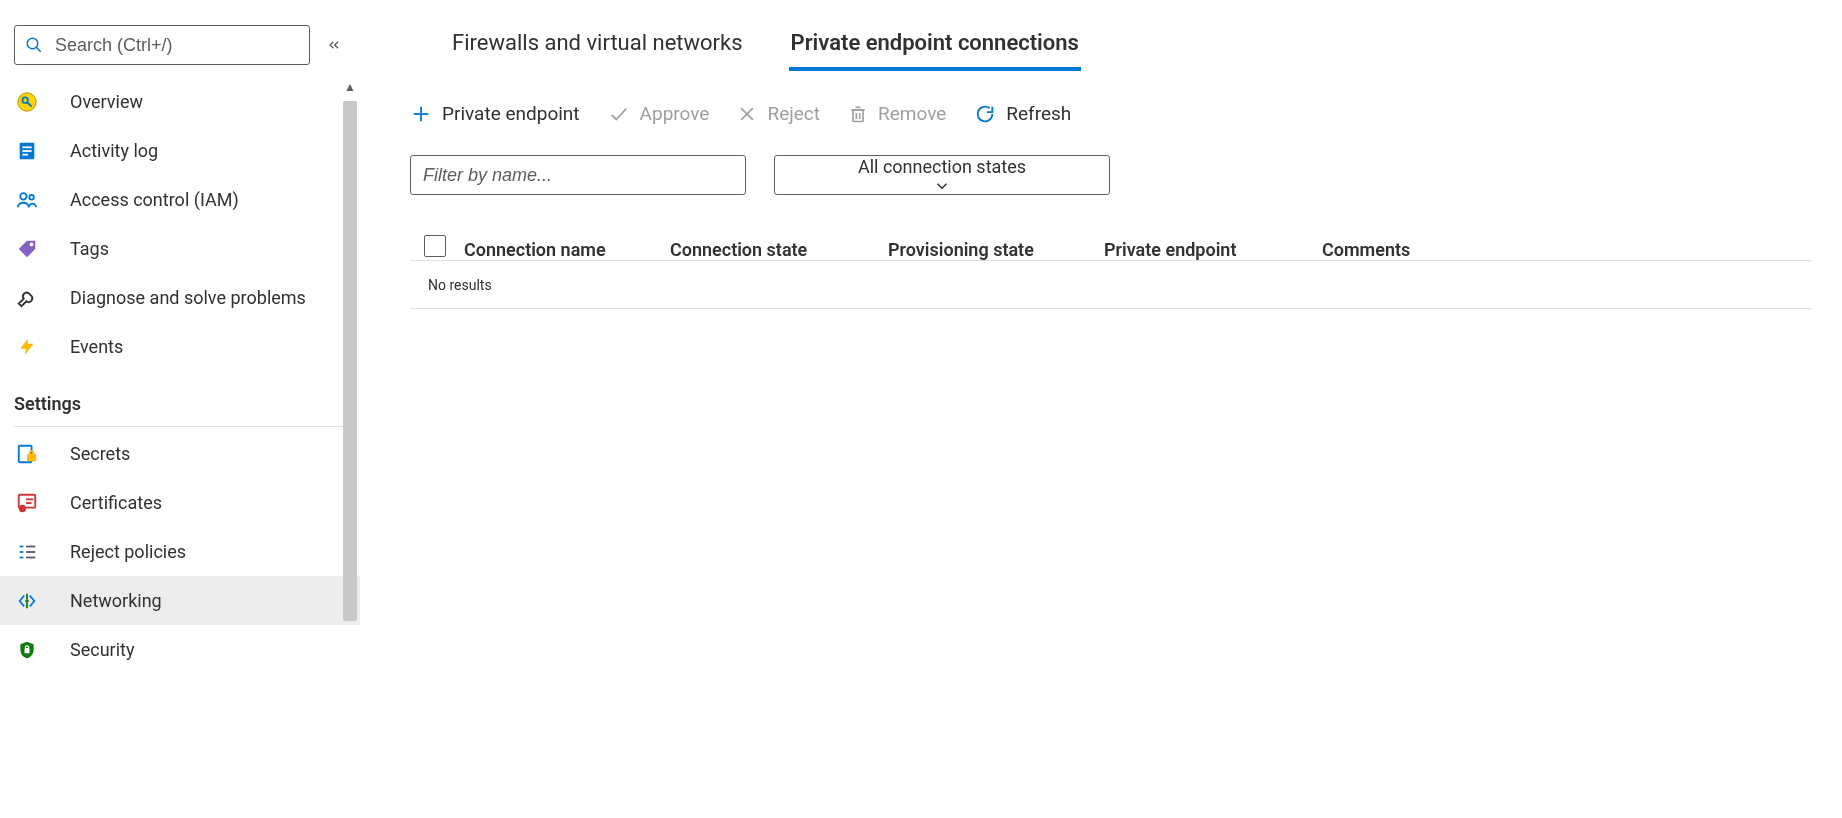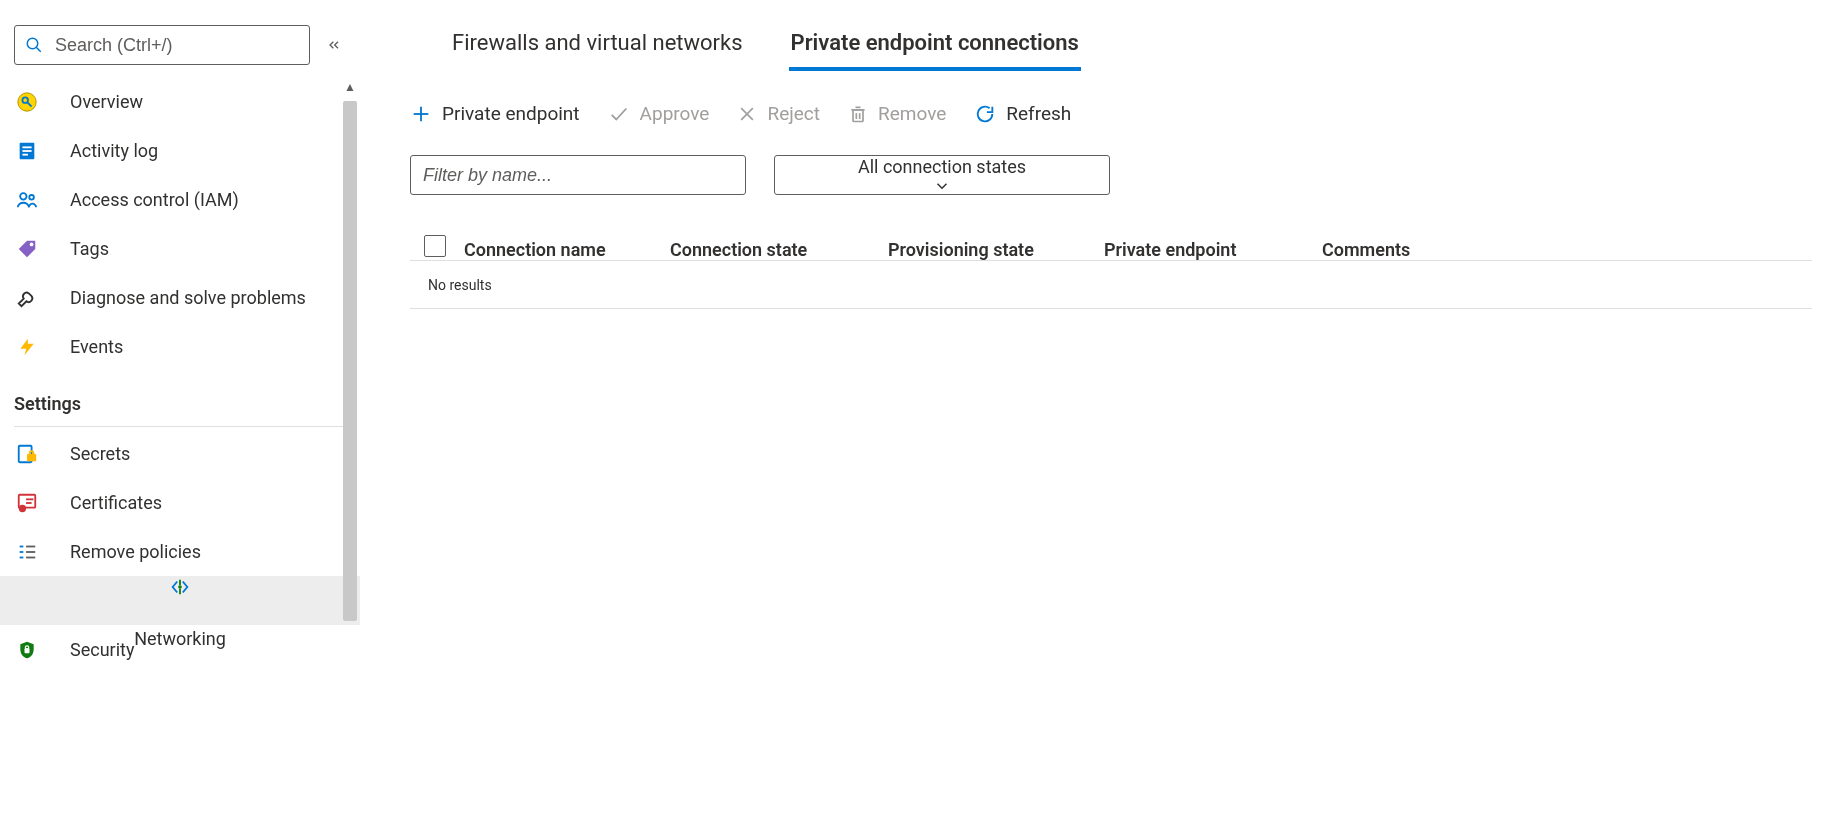--- a/index.html
+++ b/index.html
@@ -67,21 +67,21 @@
   .nav-item {
     display: flex;
     align-items: center;
     height: 49px;
     padding: 0 14px;
     cursor: pointer;
     font-size: 18px;
     gap: 30px;
   }
   .nav-item .iconcell { width: 26px; display:flex; justify-content:center; }
-  .nav-item.selected { background: #ededed; flex-direction: column; }
+  .nav-item.selected { background: #ededed; }
   .section-header {
     padding: 22px 14px 6px 14px;
     font-size: 18px;
     font-weight: 600;
     color: #323130;
   }
   .section-divider {
     border-top: 1px solid #e1dfdd;
     margin: 6px 14px 2px 14px;
   }
@@ -340,21 +340,21 @@
         <span class="iconcell">
           <svg width="22" height="22" viewBox="0 0 24 24" fill="none" stroke="#0078d4" stroke-width="2">
               <polyline points="4 6 8 6"></polyline>
               <polyline points="4 12 8 12"></polyline>
               <polyline points="4 18 8 18"></polyline>
               <line x1="11" y1="6" x2="21" y2="6" stroke="#605e5c"></line>
               <line x1="11" y1="12" x2="21" y2="12" stroke="#605e5c"></line>
               <line x1="11" y1="18" x2="21" y2="18" stroke="#605e5c"></line>
             </svg>
         </span>
-        <span>Remove policies</span>
+        <span>Reject policies</span>
       </div>
 
       <div class="nav-item selected">
         <span class="iconcell">
           <svg width="22" height="22" viewBox="0 0 24 24" fill="none" stroke-width="2">
               <polyline points="9 6 4 12 9 18" stroke="#0078d4"></polyline>
               <polyline points="15 6 20 12 15 18" stroke="#0078d4"></polyline>
               <circle cx="12" cy="12" r="2" fill="#107c10"></circle>
               <line x1="12" y1="4" x2="12" y2="10" stroke="#107c10"></line>
               <line x1="12" y1="14" x2="12" y2="20" stroke="#107c10"></line>

